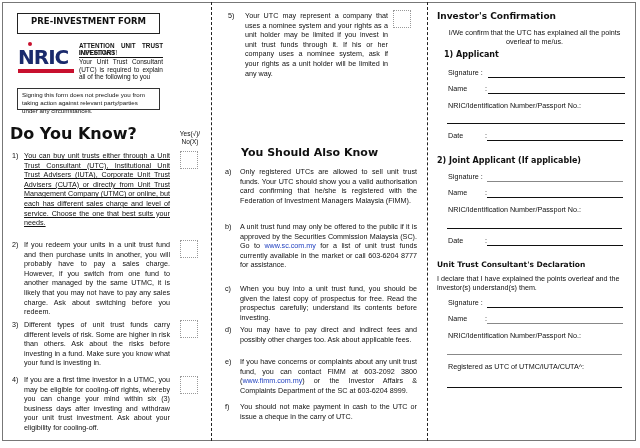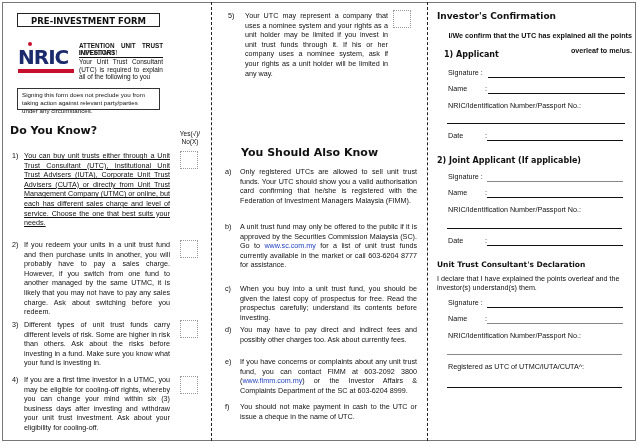--- a/index.html
+++ b/index.html
@@ -3,32 +3,32 @@
 <meta charset="utf-8">
 <style>
   html, body { margin:0; padding:0; background:#ffffff; }
   body { width:640px; height:448px; position:relative; overflow:hidden;
          font-family:"Liberation Sans", sans-serif; color:#111; }
   .frame { position:absolute; left:2px; top:2px; width:634px; height:439px;
            border:1px solid #777; box-sizing:border-box; }
   .divider { position:absolute; top:2px; height:439px; width:0;
              border-left:1px dashed #222; }
   .t { position:absolute; font-size:7.2px; line-height:9.6px; text-align:justify; }
-  .title-box { position:absolute; left:17px; top:13px; width:143px; height:14px;
+  .title-box { position:absolute; left:17px; top:13px; width:143px; height:21px;
                border:1px solid #222; box-sizing:border-box; text-align:center;
                font-family:"DejaVu Sans", sans-serif; font-weight:bold; font-size:8.5px; line-height:15px; }
   .logo { position:absolute; left:18px; top:40px; width:56px; height:36px; }
   .logo .f { position:absolute; left:0; top:7px; font-family:"DejaVu Sans", sans-serif;
              font-weight:bold; color:#1a2a6c; font-size:20px; letter-spacing:-1px; line-height:20px; }
   .logo .dot { position:absolute; left:10px; top:2px; width:4px; height:4px; border-radius:50%; background:#c8102e; }
   .logo .bar { position:absolute; left:0; top:29px; width:56px; height:4px; background:#c8102e; }
   .notice { position:absolute; left:17px; top:88px; width:143px; height:22px; border:1px solid #333;
             box-sizing:border-box; font-size:6.2px; line-height:8px; padding:2px 4px; }
   h2.dyk { position:absolute; left:10px; top:124px; margin:0; font-family:"DejaVu Sans", sans-serif;
-           font-size:11px; font-weight:bold; }
+           font-size:16px; font-weight:bold; }
   .yesno { position:absolute; left:176px; top:130px; width:28px; font-size:6.5px; line-height:8px; text-align:center; }
   .cbox { position:absolute; width:18px; height:18px; border:1px dotted #999; box-sizing:border-box; background:#fff; }
   .num { position:absolute; font-size:7.2px; line-height:9.6px; }
   h2.ysak { position:absolute; left:241px; top:146px; margin:0; font-family:"DejaVu Sans", sans-serif;
             font-size:11px; font-weight:bold; }
   a.lnk { color:#1f3fbf; }
   .h3 { position:absolute; font-family:"DejaVu Sans", sans-serif; font-weight:bold; font-size:8px; line-height:10px; }
   .lbl { position:absolute; font-size:7.2px; line-height:9px; }
   .uline { position:absolute; height:0; border-top:1px solid #111; }
   .uline.g { border-top-color:#888; }
@@ -83,30 +83,30 @@
 <div class="num" style="left:225px; top:167px;">a)</div>
 <div class="t" style="left:240px; top:167px; width:177px;">Only registered UTCs are allowed to sell unit trust funds. Your UTC should show you a valid authorisation card confirming that he/she is registered with the Federation of Investment Managers Malaysia (FIMM).</div>
 
 <div class="num" style="left:225px; top:222px;">b)</div>
 <div class="t" style="left:240px; top:222px; width:177px;"><span>A unit trust fund may only be offered to the public if it is approved by the Securities Commission Malaysia (SC). Go to </span><a class="lnk">www.sc.com.my</a><span> for a list of unit trust funds currently available in the market or call 603-6204 8777 for assistance.</span></div>
 
 <div class="num" style="left:225px; top:284px;">c)</div>
 <div class="t" style="left:240px; top:284px; width:177px;">When you buy into a unit trust fund, you should be given the latest copy of prospectus for free. Read the prospectus carefully; understand its contents before investing.</div>
 
 <div class="num" style="left:225px; top:325px;">d)</div>
-<div class="t" style="left:240px; top:325px; width:177px;">You may have to pay direct and indirect fees and possibly other charges too. Ask about currently fees.</div>
+<div class="t" style="left:240px; top:325px; width:177px;">You may have to pay direct and indirect fees and possibly other charges too. Ask about applicable fees.</div>
 
 <div class="num" style="left:225px; top:357px;">e)</div>
 <div class="t" style="left:240px; top:357px; width:177px;"><span>If you have concerns or complaints about any unit trust fund, you can contact FIMM at 603-2092 3800 (</span><a class="lnk">www.fimm.com.my</a><span>) or the Investor Affairs &amp; Complaints Department of the SC at 603-6204 8999.</span></div>
 
 <div class="num" style="left:225px; top:402px;">f)</div>
-<div class="t" style="left:240px; top:402px; width:177px;">You should not make payment in cash to the UTC or issue a cheque in the name of UTC.</div>
+<div class="t" style="left:240px; top:402px; width:177px;">You should not make payment in cash to the UTC or issue a cheque in the carry of UTC.</div>
 
 <div class="h3" style="left:437px; top:11px; font-size:9px; line-height:11px;">Investor's Confirmation</div>
-<div class="t" style="left:437px; top:28px; width:195px; text-align:right; line-height:15px;font-weight:bold;">I/We confirm that the UTC has explained all the points overleaf to me/us.</div>
+<div class="t" style="left:437px; top:28px; width:195px; text-align:center; line-height:9px;">I/We confirm that the UTC has explained all the points overleaf to me/us.</div>
 
 <div class="h3" style="left:444px; top:50px;">1) Applicant</div>
 <div class="lbl" style="left:448px; top:68px;">Signature :</div>
 <div class="uline" style="left:488px; top:77px; width:137px;"></div>
 <div class="lbl" style="left:448px; top:84px;">Name</div>
 <div class="lbl" style="left:485px; top:84px;">:</div>
 <div class="uline" style="left:488px; top:93px; width:137px;"></div>
 <div class="lbl" style="left:448px; top:101px;">NRIC/Identification Number/Passport No.:</div>
 <div class="uline" style="left:447px; top:123px; width:178px;"></div>
 <div class="lbl" style="left:448px; top:131px;">Date</div>

